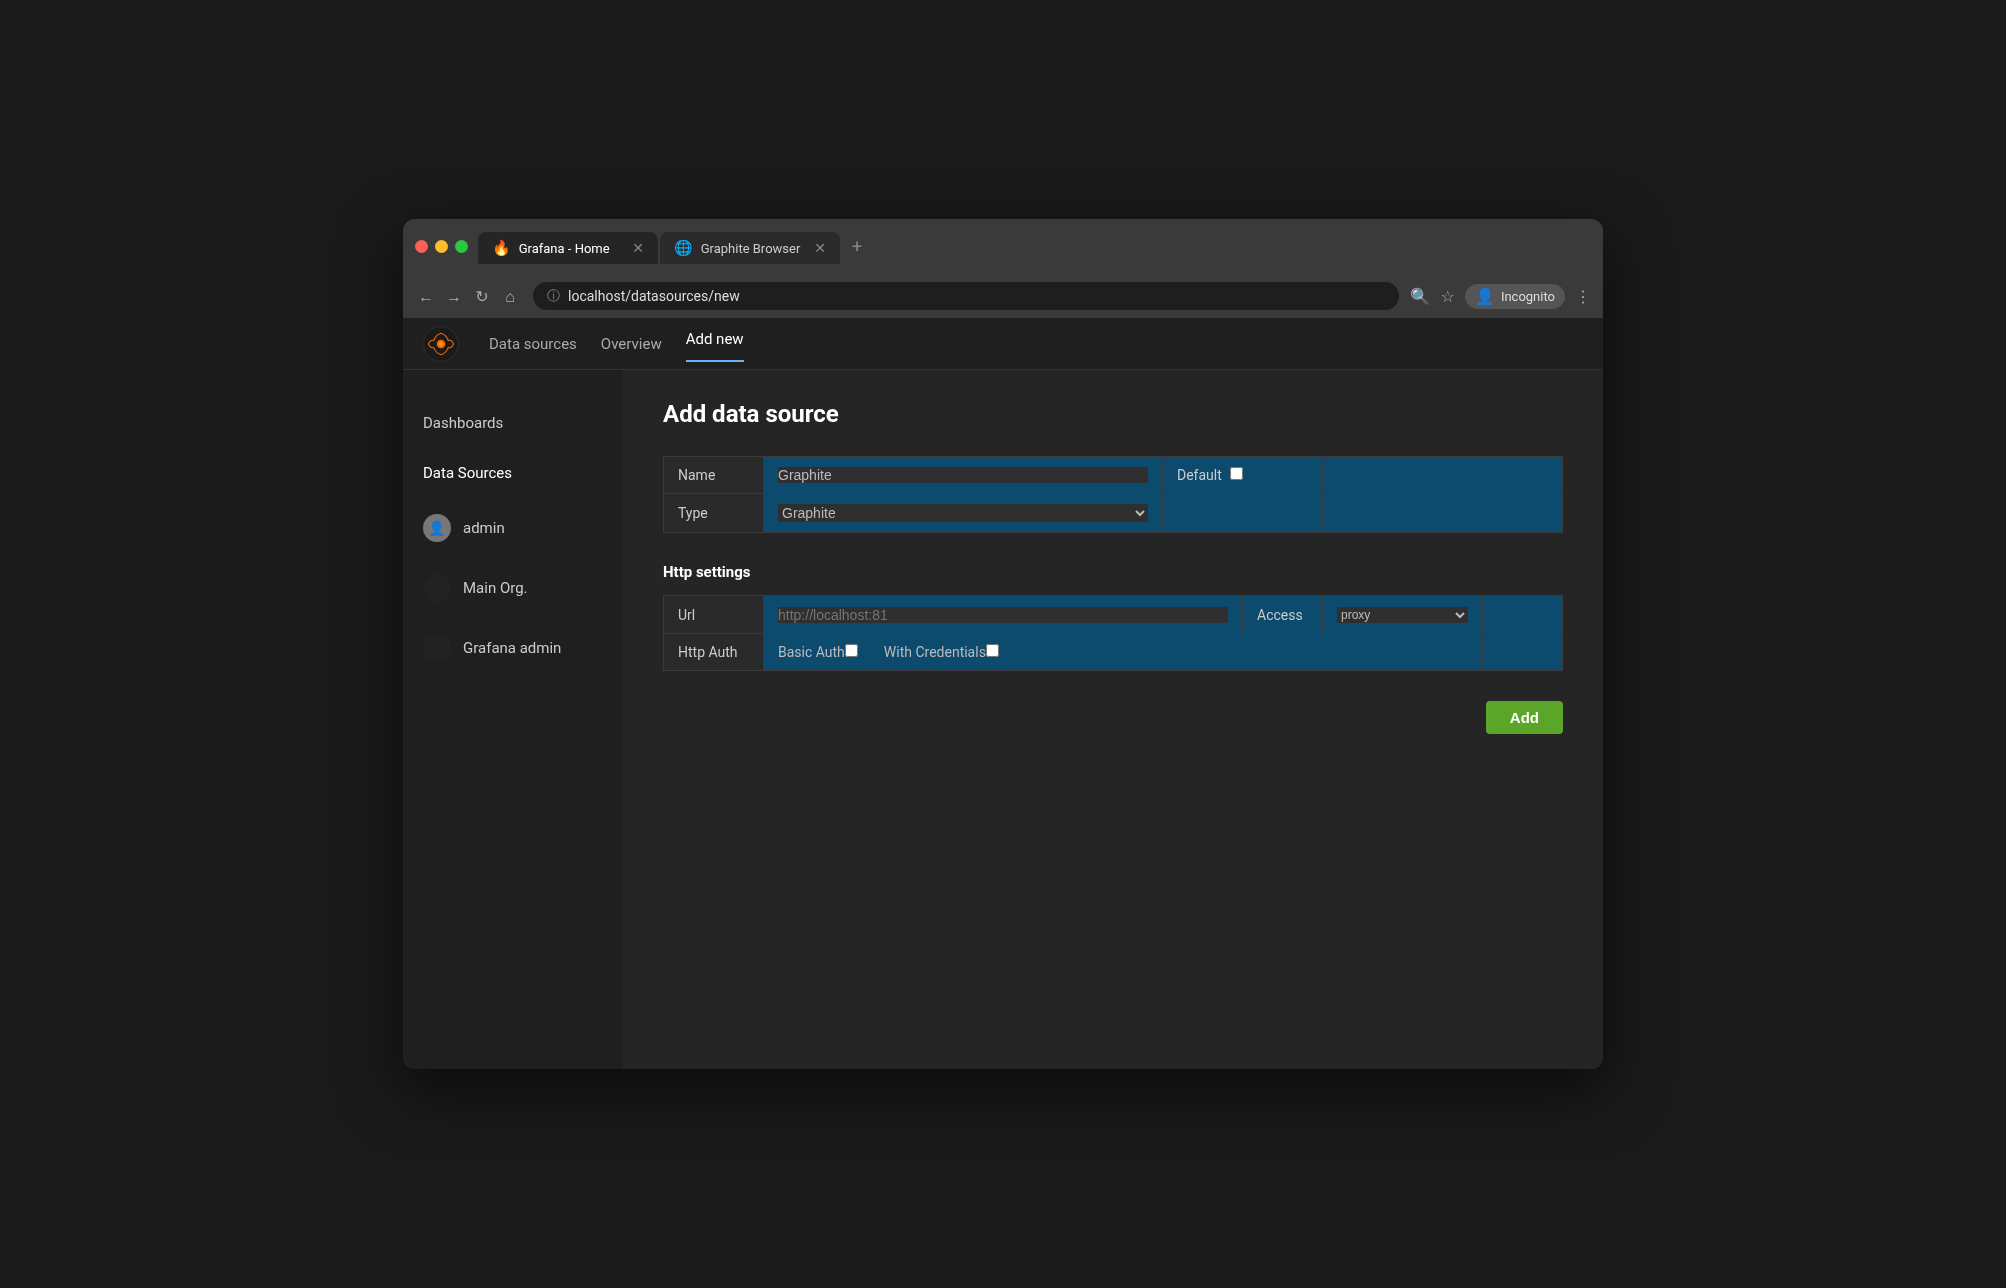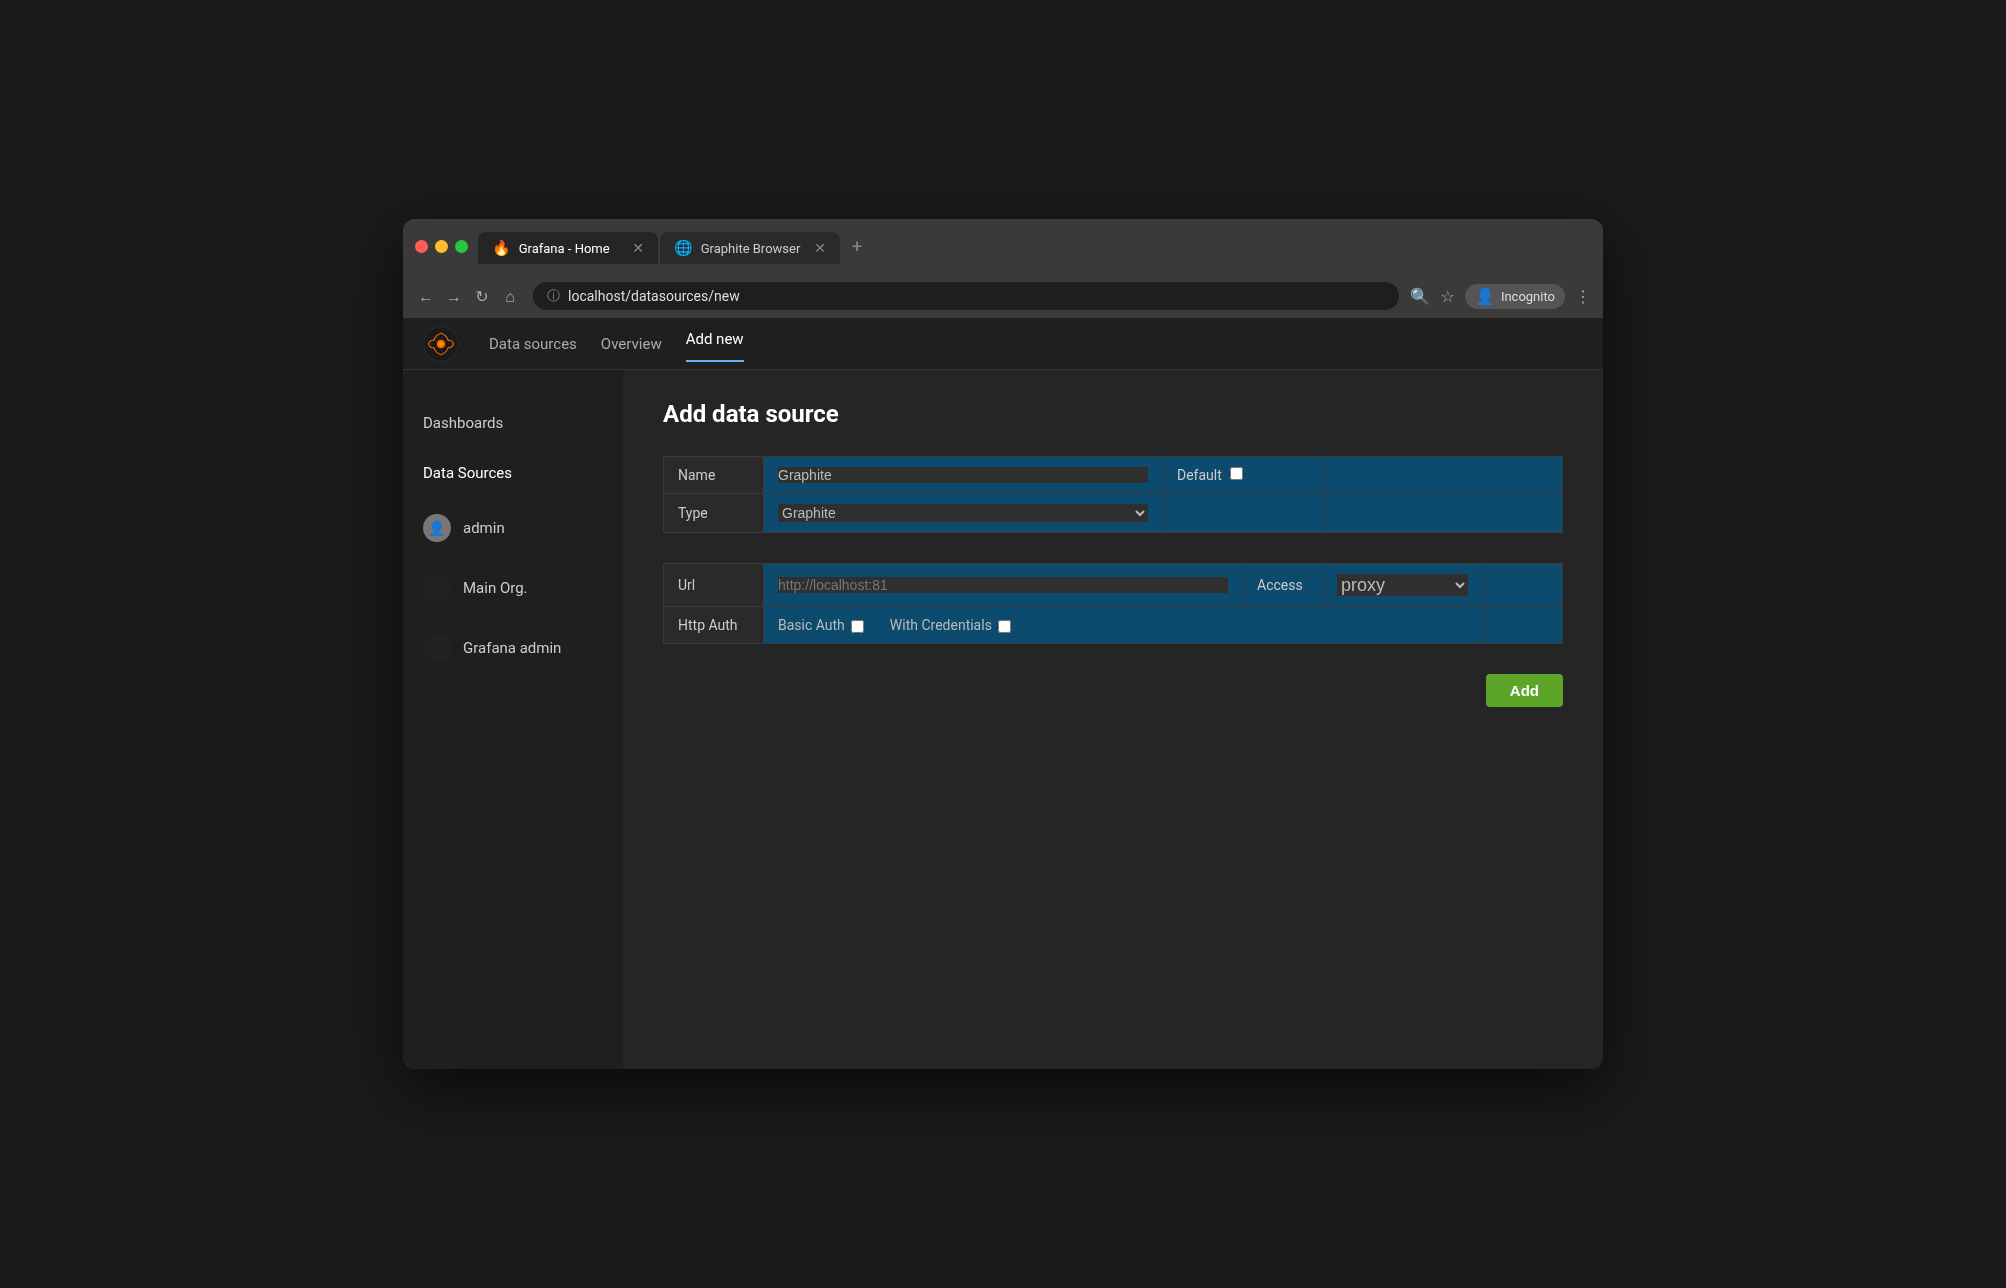--- a/index.html
+++ b/index.html
@@ -274,22 +274,22 @@
       color: #fff;
       margin-bottom: 14px;
     }
     .checkbox-row {
       display: flex;
       align-items: center;
       gap: 10px;
     }
     .checkbox-label {
       display: flex;
-      align-items: flex-end;
-      gap: 6px;
+      align-items: flex-start;
+      gap: 0;
       color: #bbb;
       font-size: 14px;
     }
     input[type="checkbox"] {
       accent-color: #6ab0f5;
     }
     .add-button {
       background: #5ba629;
       color: #fff;
       border: none;
@@ -425,32 +425,33 @@
               <select style="background:#2f2f2f;border:none;color:#bbb;font-size:14px;width:100%;outline:none;">
                 <option>Graphite</option>
               </select>
             </td>
             <td></td>
             <td></td>
           </tr>
         </tbody>
           </table>
 
+        <div class="section-title">Http settings</div>
         <table class="form-table">
           <tbody>
               <tr>
             <td class="label">Url</td>
             <td>
               <input type="text" style="width: 100%; background: rgb(47, 47, 47); border: none; outline: none; color: rgb(136, 136, 136); font-size: 14px;" placeholder="http://localhost:81">
             </td>
             <td style="width:80px;">
               <span>Access</span>
             </td>
             <td style="width:160px;">
-              <select style="background:#2f2f2f;border:none;color:#bbb;font-size:18px;width:100%;outline:none;">
+              <select style="background:#2f2f2f;border:none;color:#bbb;font-size:12px;width:100%;outline:none;">
                 <option>proxy</option>
                 <option>direct</option>
               </select>
             </td>
             <td style="width:80px;"></td>
           </tr>
           <tr>
             <td class="label">Http Auth</td>
             <td colspan="3">
               <div class="checkbox-row">

